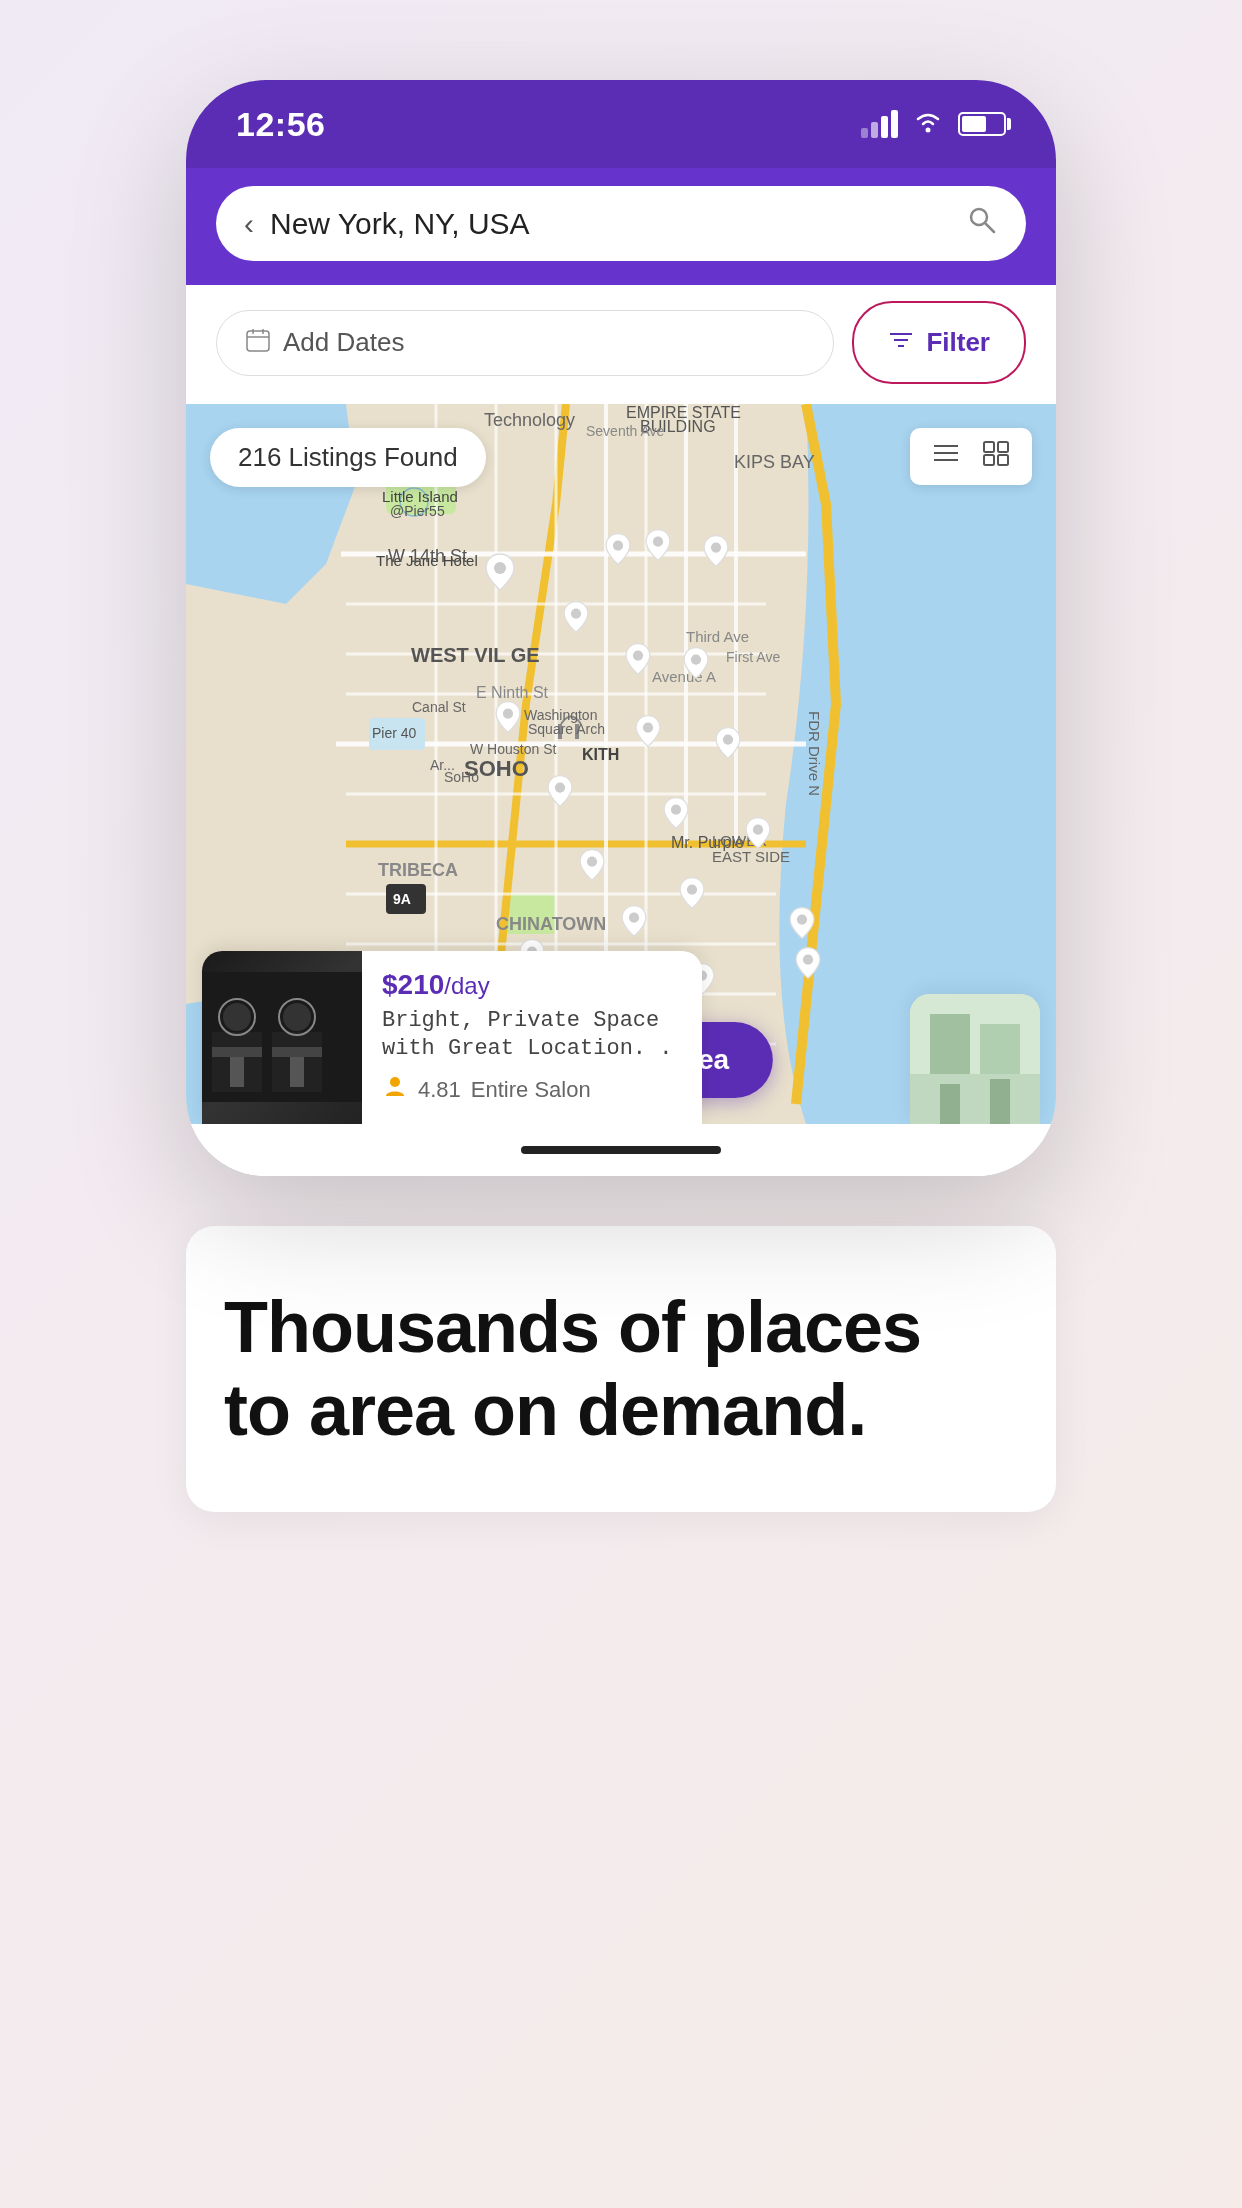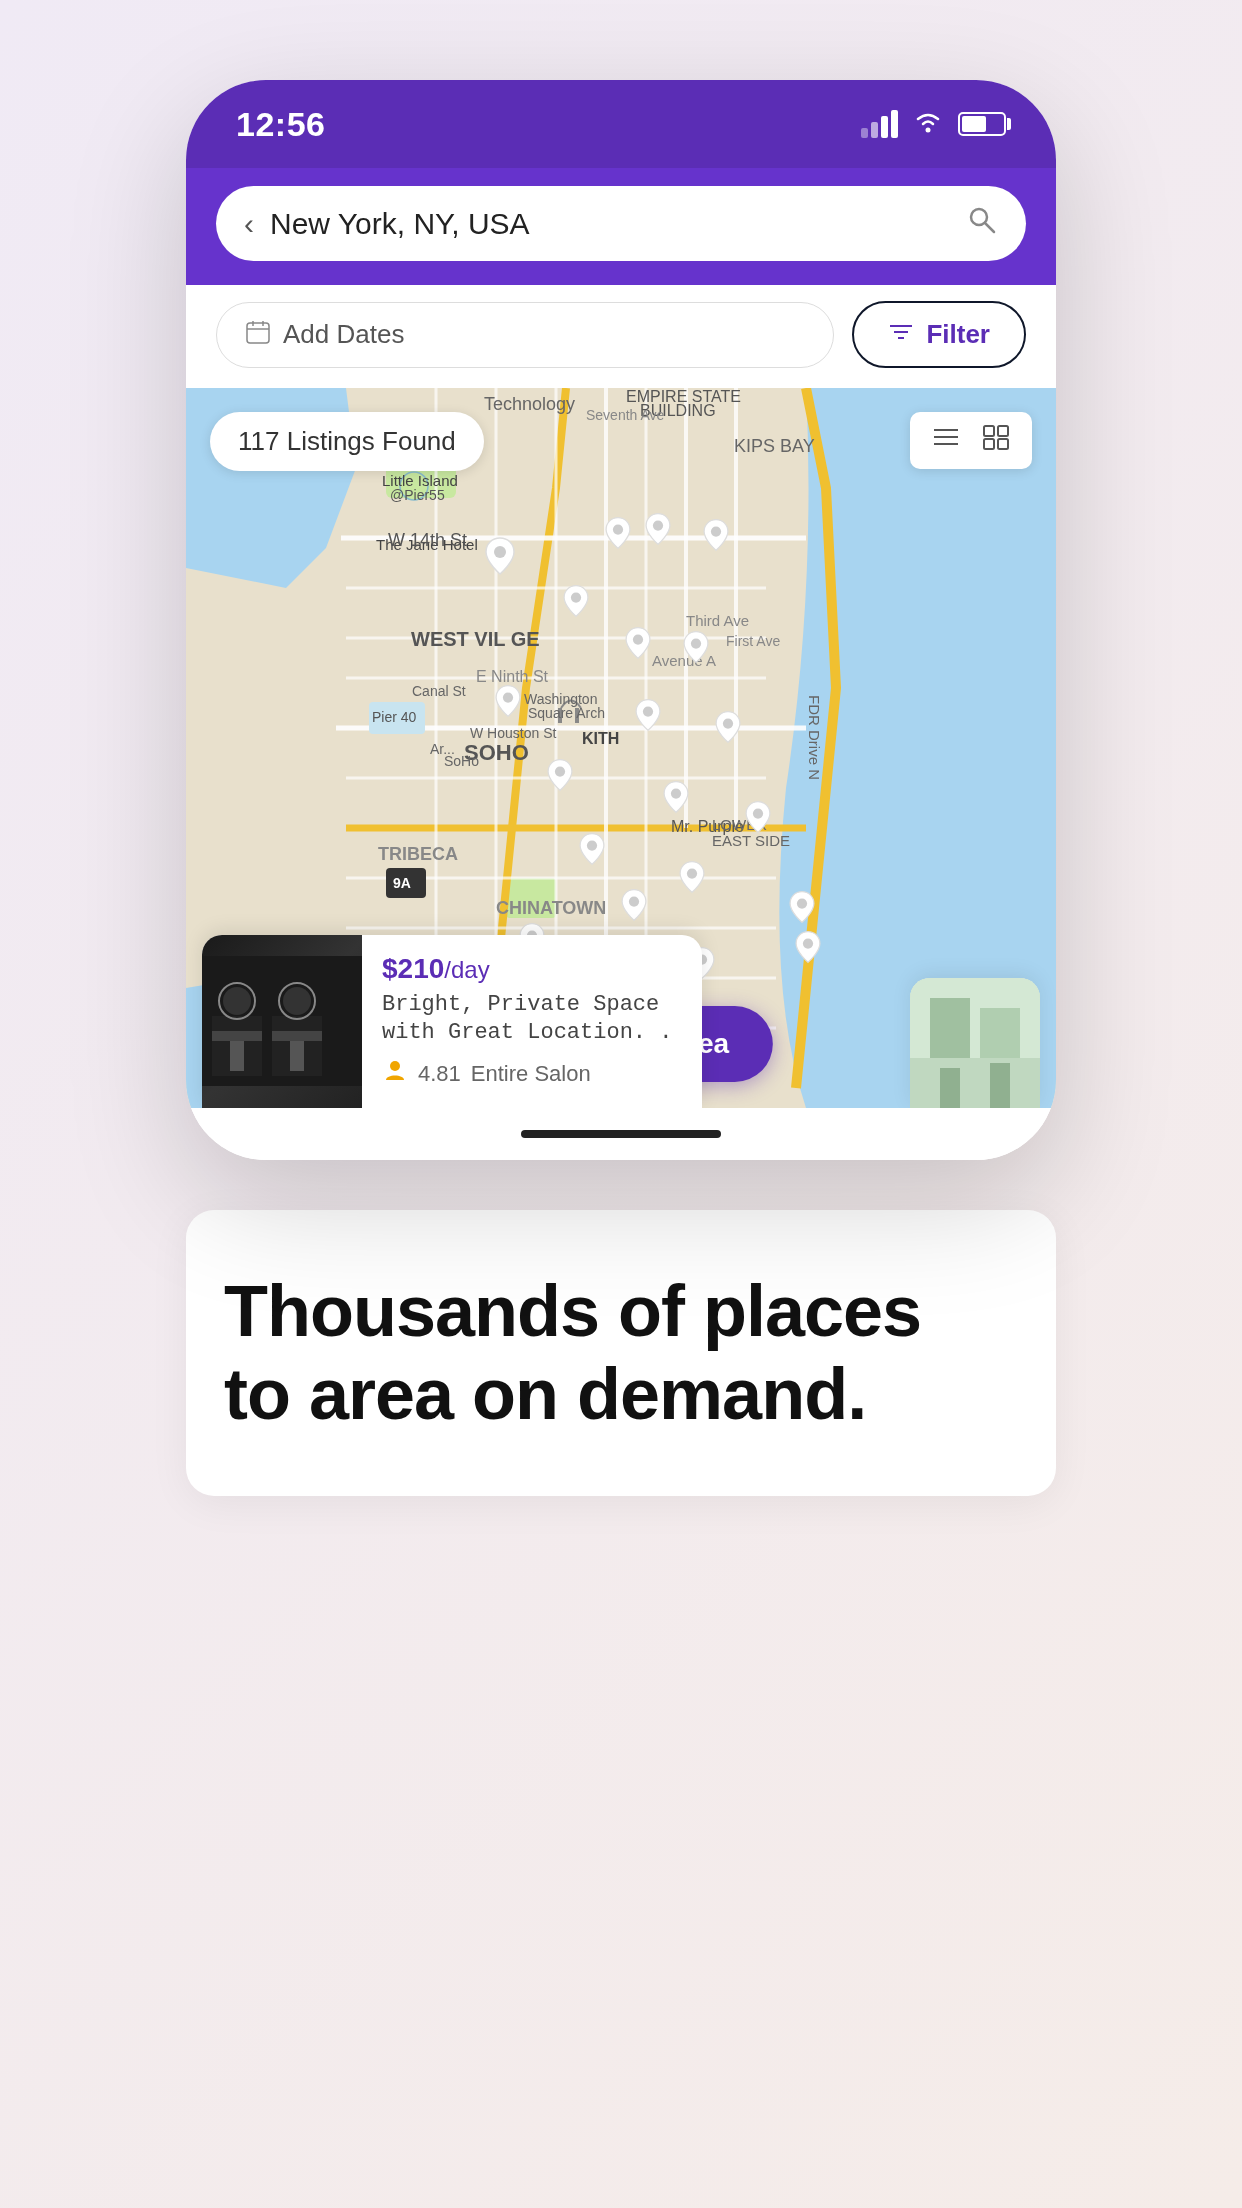--- a/index.html
+++ b/index.html
@@ -153,23 +153,23 @@
       background: #fff;
       cursor: pointer;
     }
 
     .calendar-icon {
       font-size: 24px;
       color: #888;
     }
 
     .filter-btn {
-      border: 2px solid #0f172a;
+      border: 2px solid #be185d;
       border-radius: 40px;
-      padding: 16px 34px;
+      padding: 24px 34px;
       display: flex;
       align-items: center;
       gap: 12px;
       color: #5b2db5;
       font-size: 26px;
       font-weight: 600;
       background: #fff;
       cursor: pointer;
     }
 
@@ -566,21 +566,21 @@
       <text x="612" y="322" font-size="15" fill="#666" transform="rotate(90, 625, 320)">FDR Drive N</text>
 
       <text x="500" y="238" font-size="15" fill="#888">Third Ave</text>
       <text x="540" y="258" font-size="14" fill="#888">First Ave</text>
       <text x="466" y="278" font-size="15" fill="#888">Avenue A</text>
 
       <text x="400" y="32" font-size="14" fill="#888">Seventh Ave</text>
     </svg>
 
     <div class="listings-badge">
-      <span>117 Listings Found</span>
+      <span>216 Listings Found</span>
     </div>
 
     <div class="view-toggle">
       <span class="view-btn">
         <svg width="28" height="22" viewBox="0 0 28 22">
             <line x1="2" y1="4" x2="26" y2="4" stroke="#555" stroke-width="2"></line>
             <line x1="2" y1="11" x2="26" y2="11" stroke="#555" stroke-width="2"></line>
             <line x1="2" y1="18" x2="26" y2="18" stroke="#555" stroke-width="2"></line>
           </svg>
       </span>

